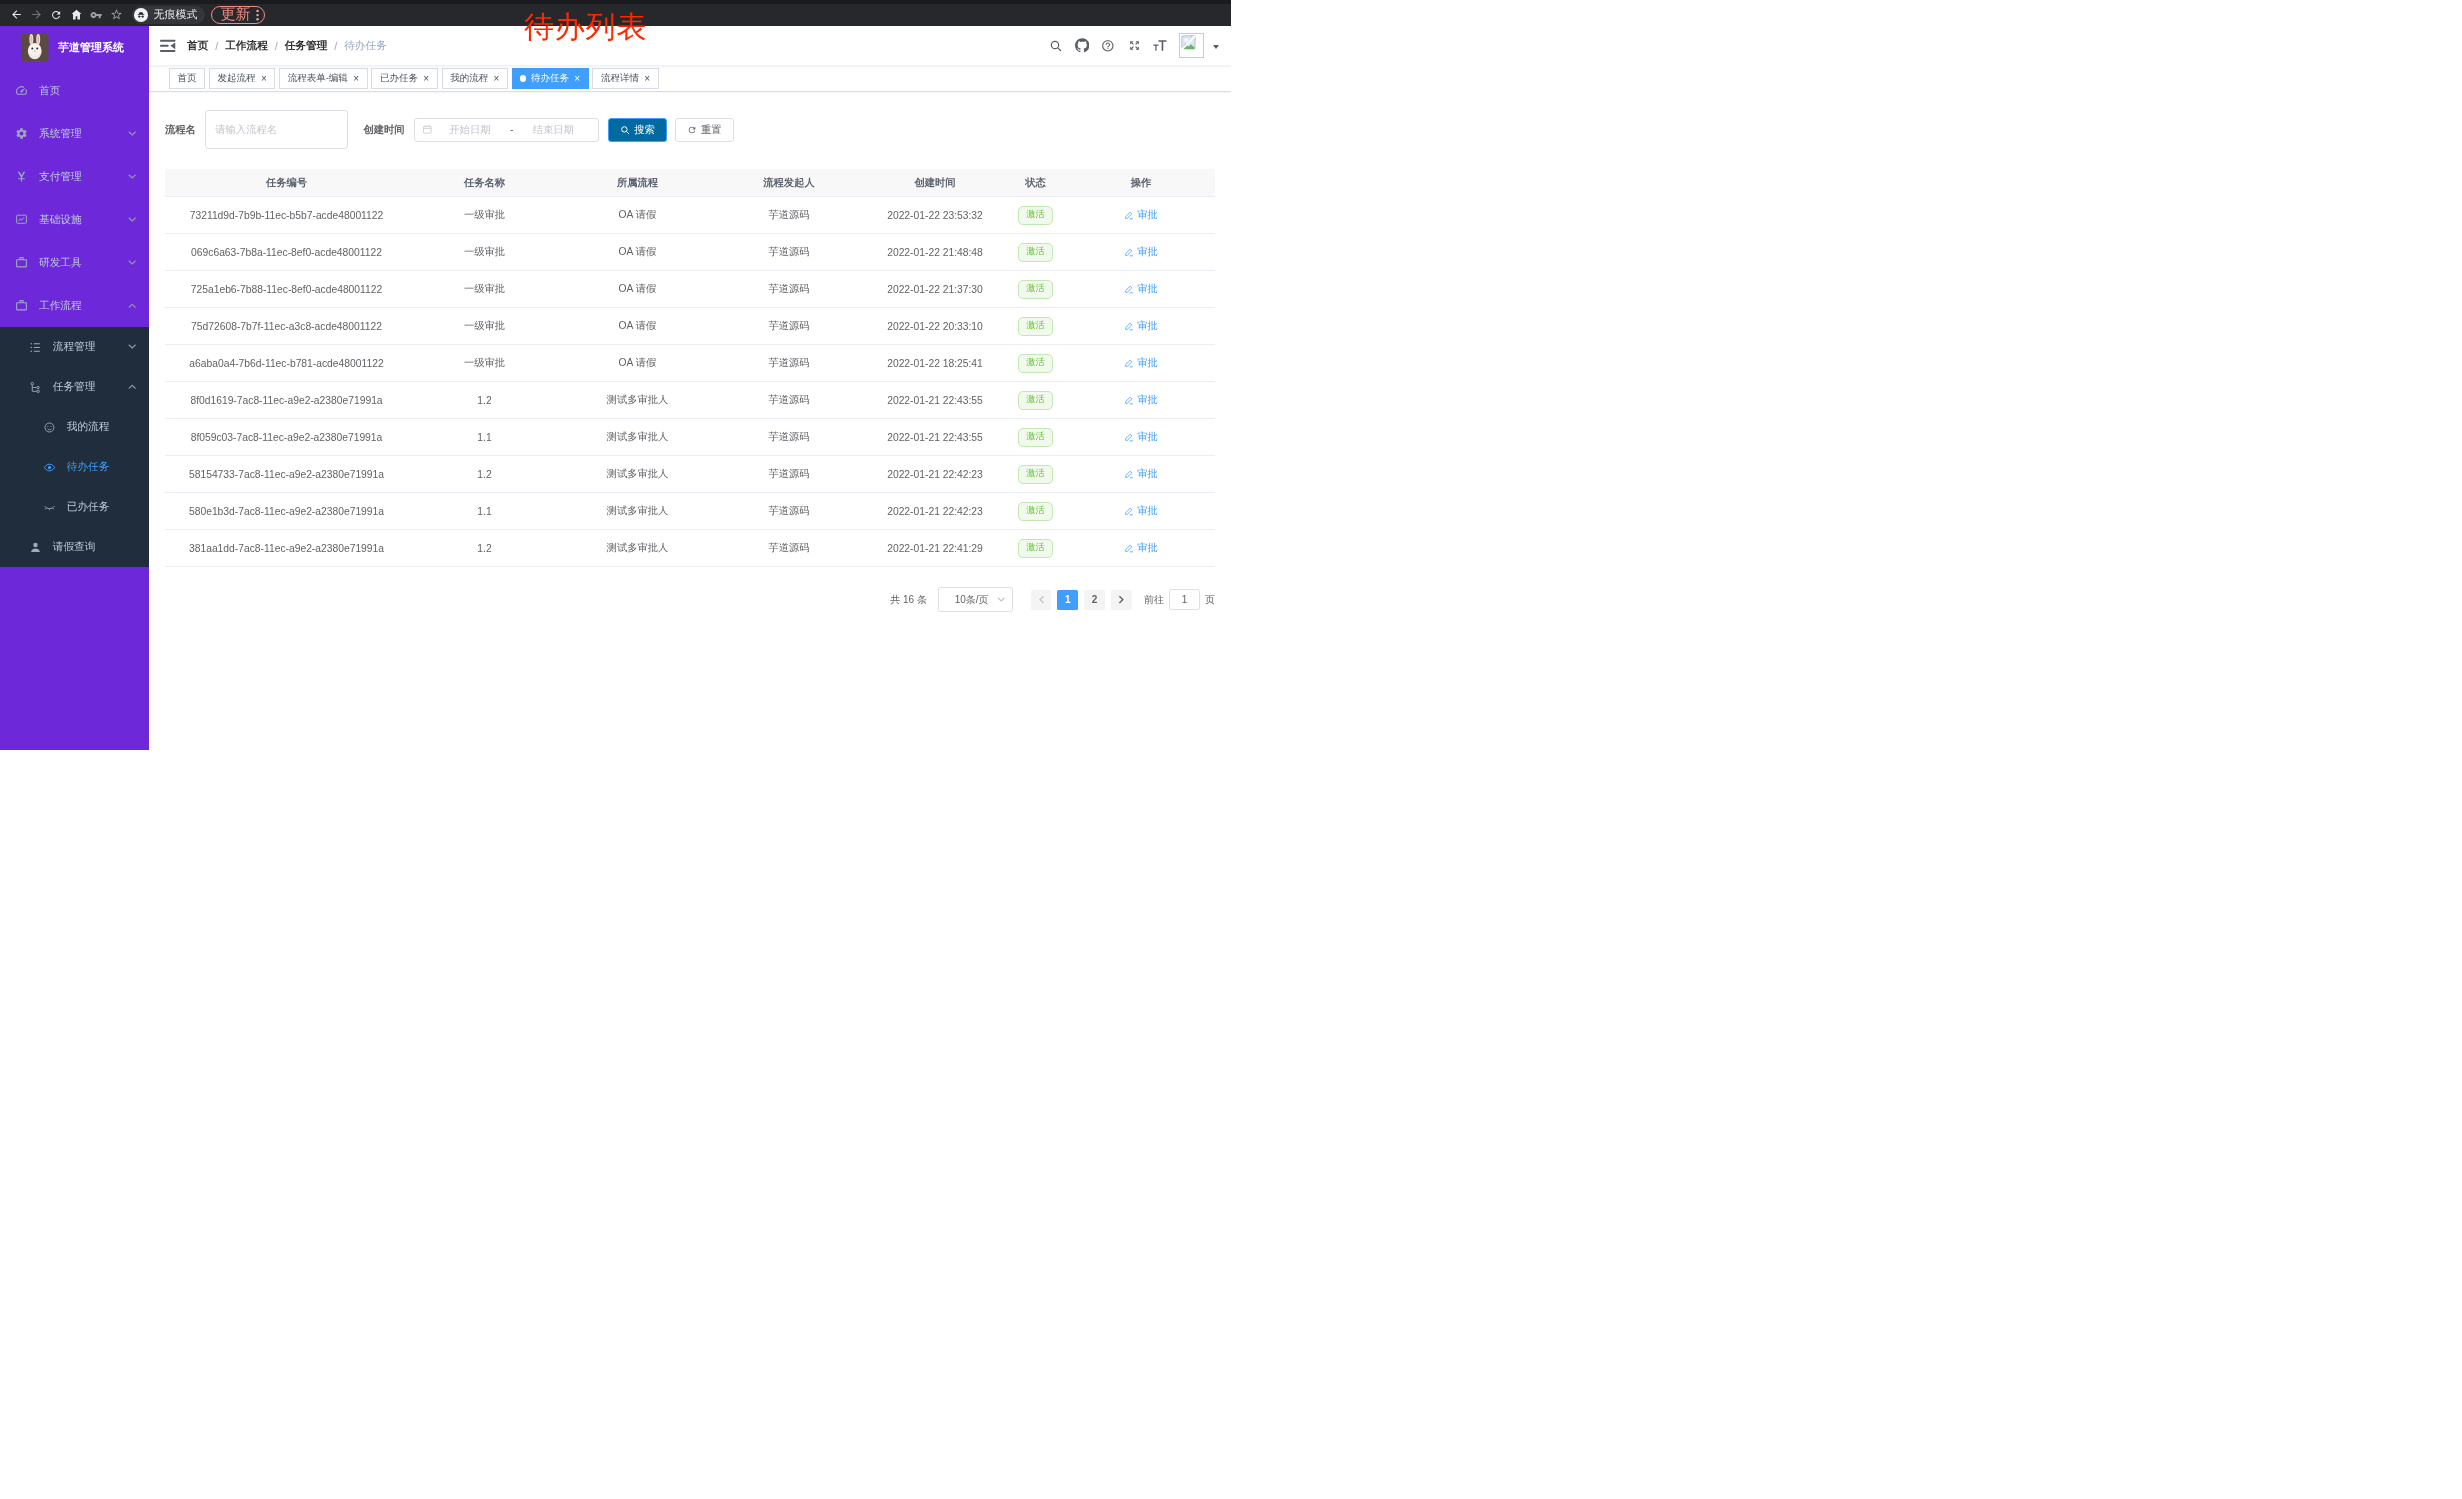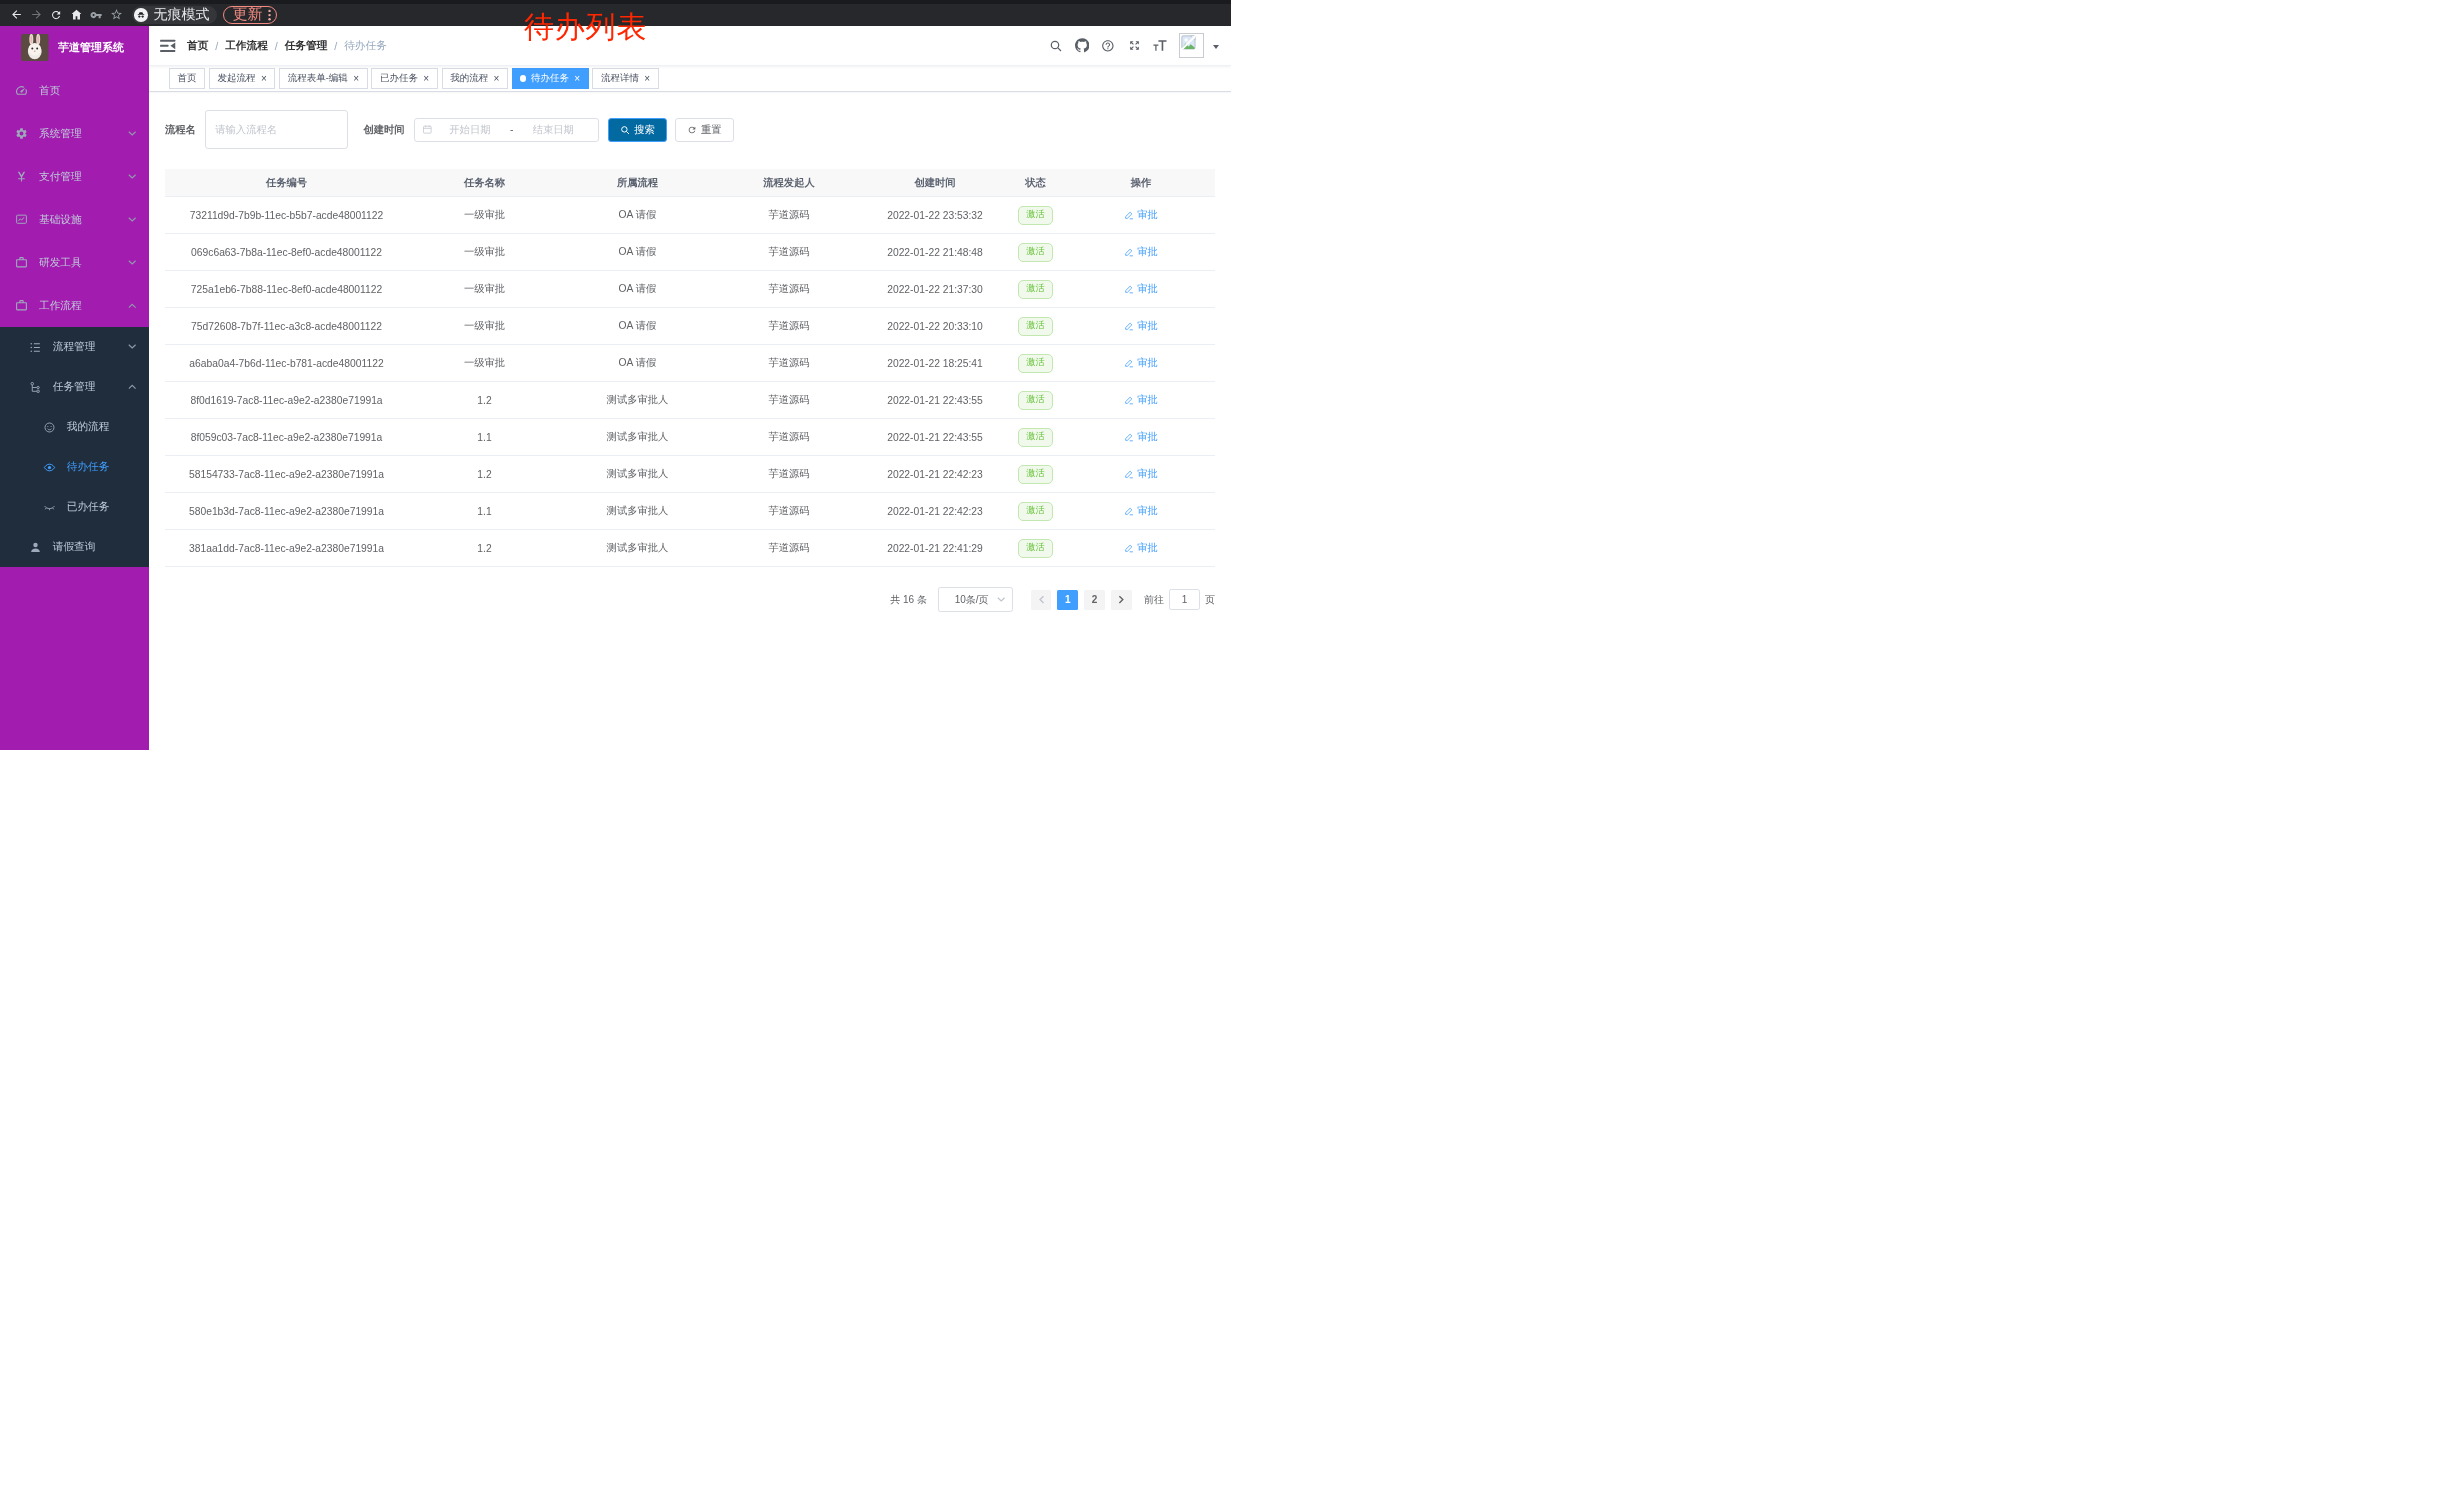--- a/index.html
+++ b/index.html
@@ -16,32 +16,32 @@
   #url-pill { flex:1; height:17.5px; margin:0 7.6px 0 4.6px; background:#1d1e21; border-radius:9.2px;
     display:flex; align-items:center; padding:0 9.2px; color:#9aa0a6; font-size:9.5px; min-width:0; }
   #url-pill .divider { width:0.8px; height:10px; background:#55585c; margin:0 7.6px 0 6.1px; }
   #url-domain { color:#e8eaed; white-space:nowrap; }
   #url-path { color:#9aa0a6; white-space:nowrap; }
   #security-label { margin-left:4.6px; color:#9aa0a6; }
   #incognito-pill { flex:0 0 auto; height:18.3px; background:#35363a; border-radius:9.2px; display:flex;
     align-items:center; padding:0 7.6px 0 2.3px; margin:0 6.1px; }
   #incognito-pill .circ { width:13.7px; height:13.7px; background:#f1f3f4; border-radius:50%;
     display:flex; align-items:center; justify-content:center; margin-right:5.3px; }
-  #incognito-label { color:#e8eaed; font-size:14px; white-space:nowrap; }
+  #incognito-label { color:#e8eaed; font-size:11px; white-space:nowrap; }
   #update-pill { flex:0 0 auto; height:18.3px; border:0.8px solid #f28b82; border-radius:9.2px;
     display:flex; align-items:center; padding:0 5.3px 0 8.4px; margin-right:1.5px; }
   #update-label { color:#f28b82; font-size:15px; margin-right:5.3px; white-space:nowrap; }
 
   
   #annotation { position:absolute; left:524px; top:6.9px; z-index:60; font-size:30px; font-weight:500;
     letter-spacing:0.8px; white-space:nowrap; }
 
   
   #app { position:absolute; top:26px; left:0; right:0; bottom:0; display:flex; }
-  #sidebar { width:149px; flex:0 0 149px; background:#a21caf; color:#bfcbd9; }
+  #sidebar { width:149px; flex:0 0 149px; background:#6d28d9; color:#bfcbd9; }
   #main { flex:1; display:flex; flex-direction:column; min-width:0; background:#fff; }
 
   
   #logo-row { height:43px; display:flex; align-items:center; padding-left:21.4px; }
   #logo-img { width:27.5px; height:27.5px; border-radius:2.3px; overflow:hidden; flex:0 0 auto; }
   #logo-title { color:#fff; font-size:11px; font-weight:700; margin-left:9.2px; white-space:nowrap; }
   .mi { position:relative; display:flex; align-items:center; cursor:pointer; font-size:10.7px; color:#bfcbd9; }
   .mi .ic { width:13px; height:13px; color:#9eaabb; flex:0 0 auto; margin-right:10.7px; }
   .mi .chev { position:absolute; right:12.2px; color:#8f9bab; }
   .lvl1 { height:43px; padding-left:15.3px; }

